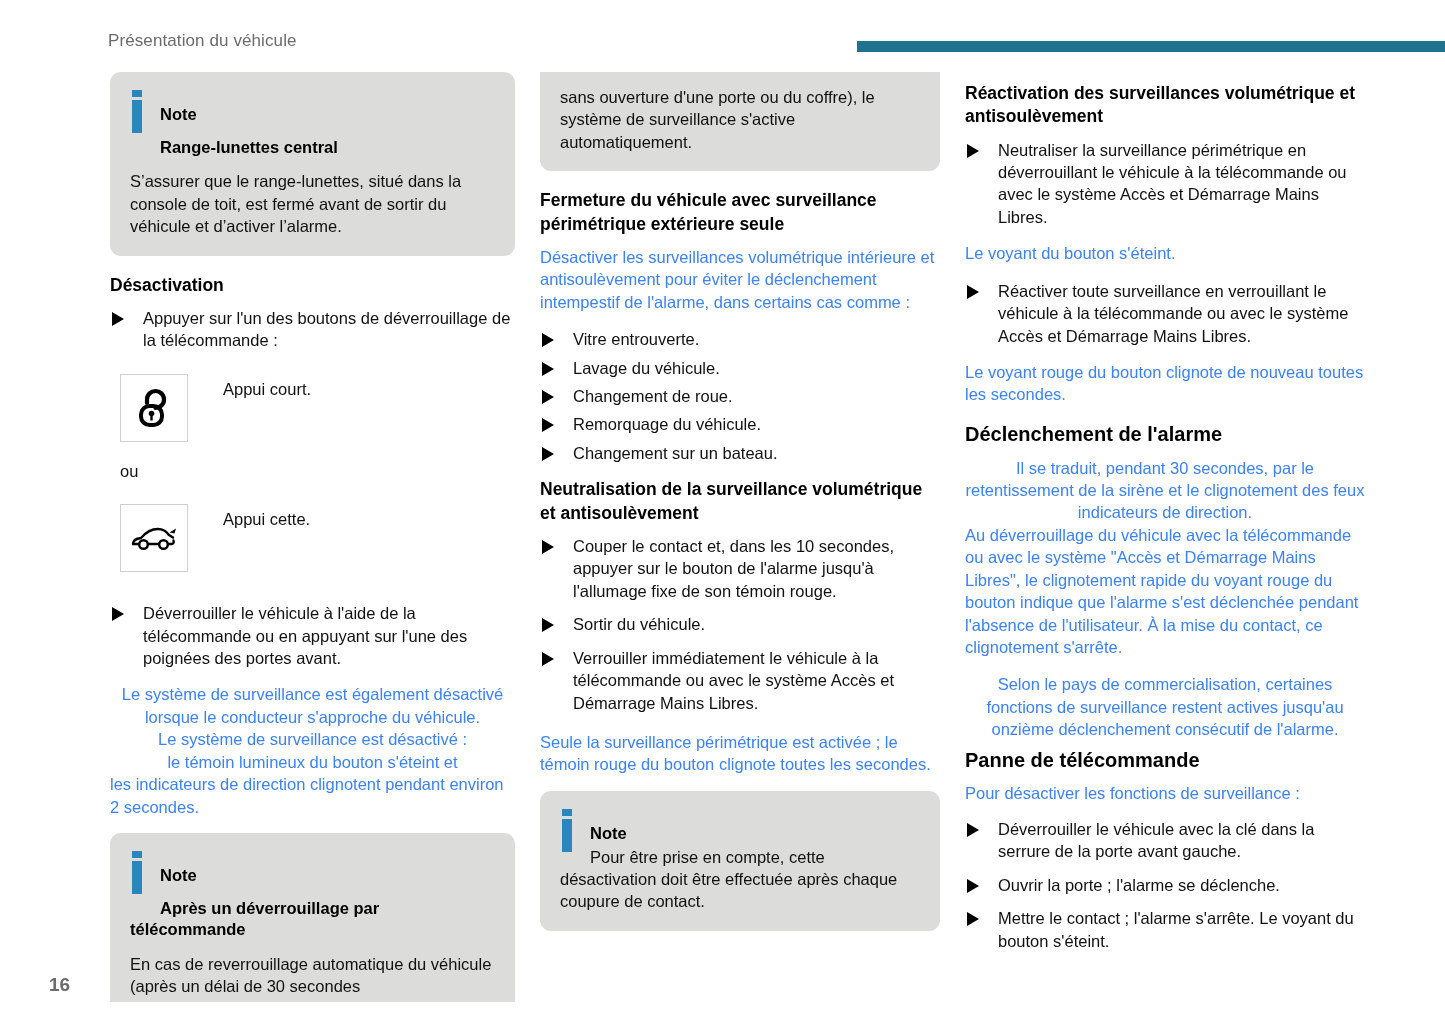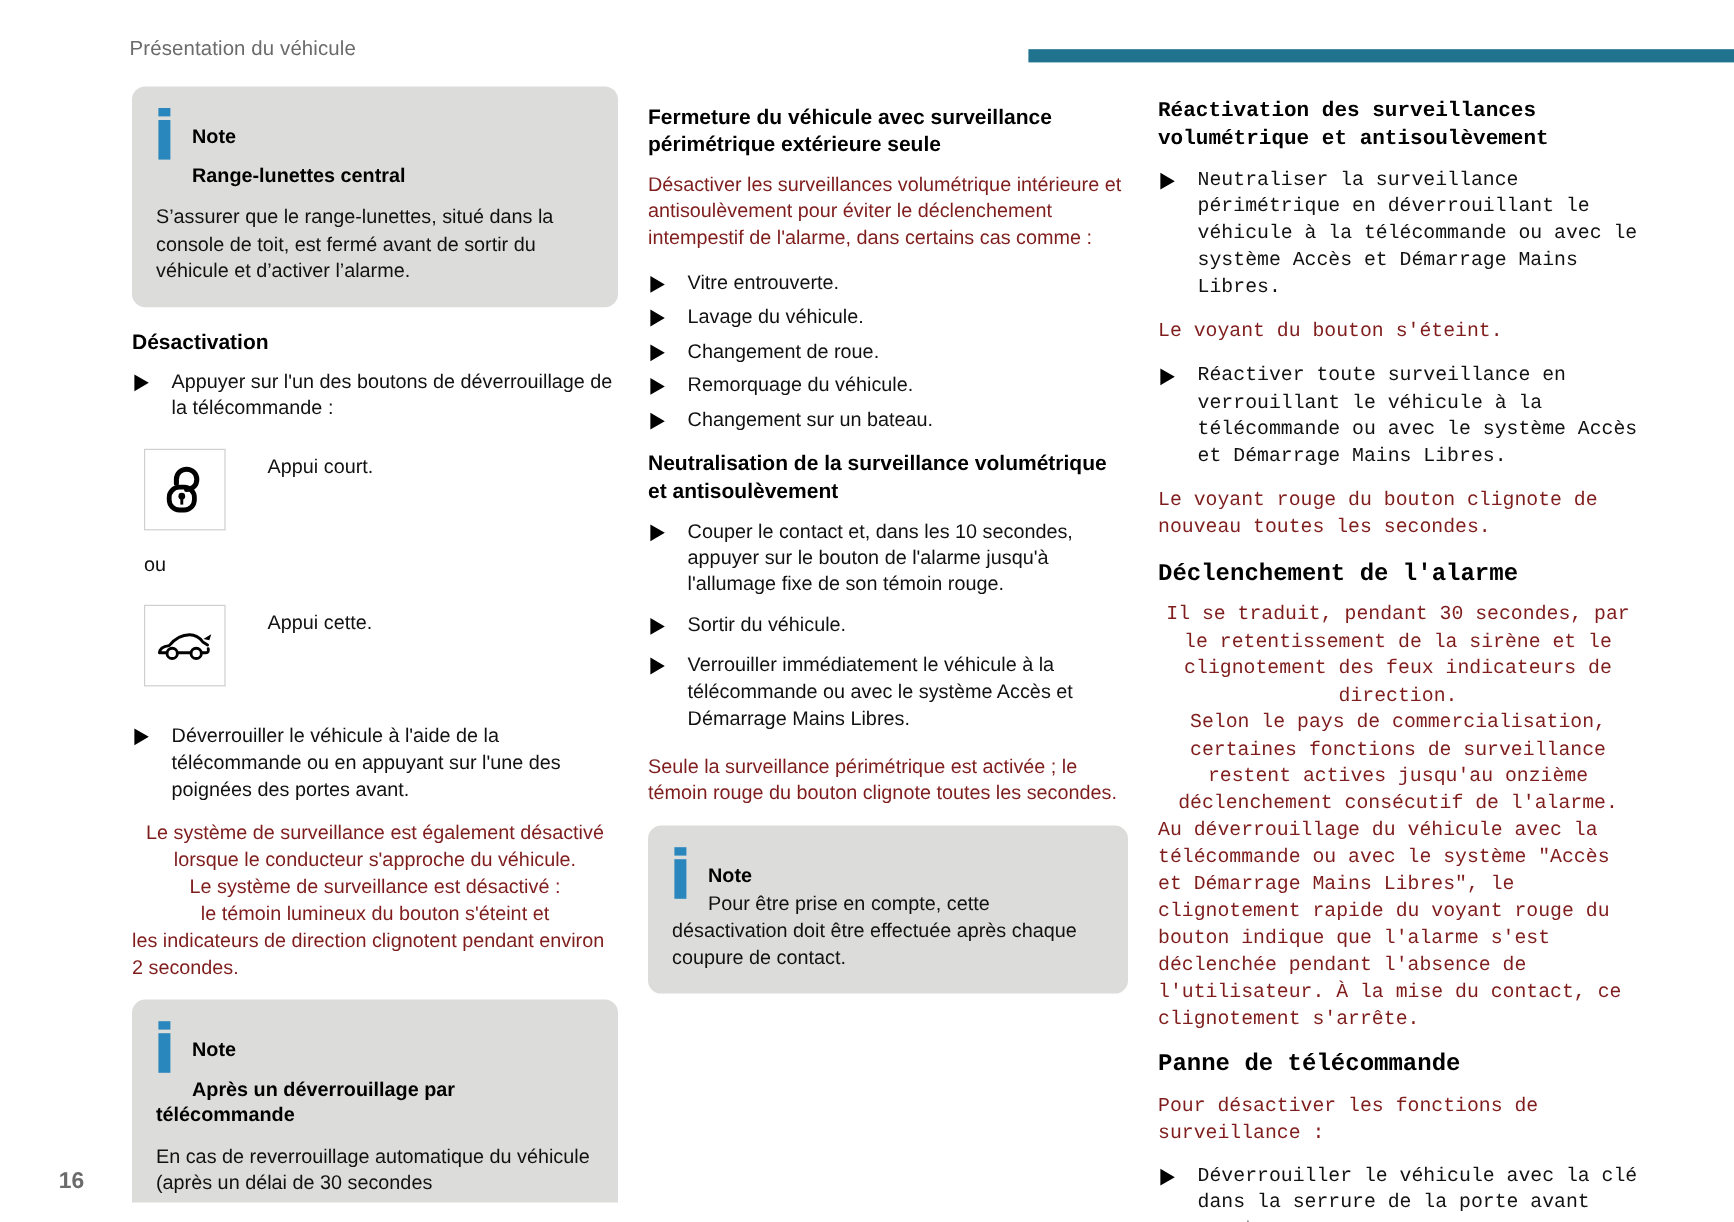--- a/index.html
+++ b/index.html
@@ -49,31 +49,31 @@
     bottom: 60px;
     display: flex;
     gap: 0;
   }
   .col {
     position: relative;
     box-sizing: border-box;
   }
   .col-1 { width: 530px; padding-left: 110px; padding-right: 15px; }
   .col-2 { width: 425px; padding-left: 10px; padding-right: 15px; }
-  .col-3 { width: 490px; padding-left: 10px; padding-right: 80px; font-family: Liberation Mono, monospace; }
+  .col-3 { width: 490px; padding-left: 10px; padding-right: 80px; }
 
   
   p, h2, h3 {
     margin: 0;
   }
   .body-text {
     font-size: 16.5px;
     line-height: 1.36;
     margin-bottom: 15px;
-    color: #7f1d1d;
+    color: #3b82f6;
   }
   .body-text.tight { margin-bottom: 0; text-align: center; }
 
   h2.section-title {
     font-size: 17.5px;
     font-weight: bold;
     line-height: 1.33;
     margin-top: 4px;
     margin-bottom: 10px;
     color: #000;
@@ -291,20 +291,23 @@
       </div>
       <div class="note-heading">Note</div>
       <div class="note-subheading" style="margin-left:0; text-indent:30px;"><span>Après un déverrouillage par</span><br><span>télécommande</span></div>
       <p class="note-body">En cas de reverrouillage automatique du véhicule (après un délai de 30 secondes</p>
     </div>
 
   </div>
 
   <div class="col col-2">
 
+    <div class="note-box clipped-top" style="margin-top:0; padding-top:14px;">
+      <p class="note-body">sans ouverture d'une porte ou du coffre), le système de surveillance s'active automatiquement.</p>
+    </div>
 
     <h2 class="section-title spaced-top">Fermeture du véhicule avec surveillance périmétrique extérieure seule</h2>
 
     <p class="body-text">Désactiver les surveillances volumétrique intérieure et antisoulèvement pour éviter le déclenchement intempestif de l'alarme, dans certains cas comme :</p>
 
     <ul class="tri-list dense">
       <li><span class="tri"></span><span>Vitre entrouverte.</span></li>
       <li><span class="tri"></span><span>Lavage du véhicule.</span></li>
       <li><span class="tri"></span><span>Changement de roue.</span></li>
       <li><span class="tri"></span><span>Remorquage du véhicule.</span></li>
@@ -350,22 +353,22 @@
         <span class="tri"></span>
         <span>Réactiver toute surveillance en verrouillant le véhicule à la télécommande ou avec le système Accès et Démarrage Mains Libres.</span>
       </li>
     </ul>
 
     <p class="body-text">Le voyant rouge du bouton clignote de nouveau toutes les secondes.</p>
 
     <h3 class="sub-title">Déclenchement de l'alarme</h3>
 
     <p class="body-text tight">Il se traduit, pendant 30 secondes, par le retentissement de la sirène et le clignotement des feux indicateurs de direction.</p>
+    <p class="body-text">Au déverrouillage du véhicule avec la télécommande ou avec le système "Accès et Démarrage Mains Libres", le clignotement rapide du voyant rouge du bouton indique que l'alarme s'est déclenchée pendant l'absence de l'utilisateur. À la mise du contact, ce clignotement s'arrête.</p>
     <p class="body-text tight">Selon le pays de commercialisation, certaines fonctions de surveillance restent actives jusqu'au onzième déclenchement consécutif de l'alarme.</p>
-    <p class="body-text">Au déverrouillage du véhicule avec la télécommande ou avec le système "Accès et Démarrage Mains Libres", le clignotement rapide du voyant rouge du bouton indique que l'alarme s'est déclenchée pendant l'absence de l'utilisateur. À la mise du contact, ce clignotement s'arrête.</p>
 
     <h3 class="sub-title">Panne de télécommande</h3>
 
     <p class="body-text" style="margin-bottom:13px;">Pour désactiver les fonctions de surveillance :</p>
 
     <ul class="tri-list">
       <li><span class="tri"></span><span>Déverrouiller le véhicule avec la clé dans la serrure de la porte avant gauche.</span></li>
       <li><span class="tri"></span><span>Ouvrir la porte ; l'alarme se déclenche.</span></li>
       <li><span class="tri"></span><span>Mettre le contact ; l'alarme s'arrête. Le voyant du bouton s'éteint.</span></li>
     </ul>

